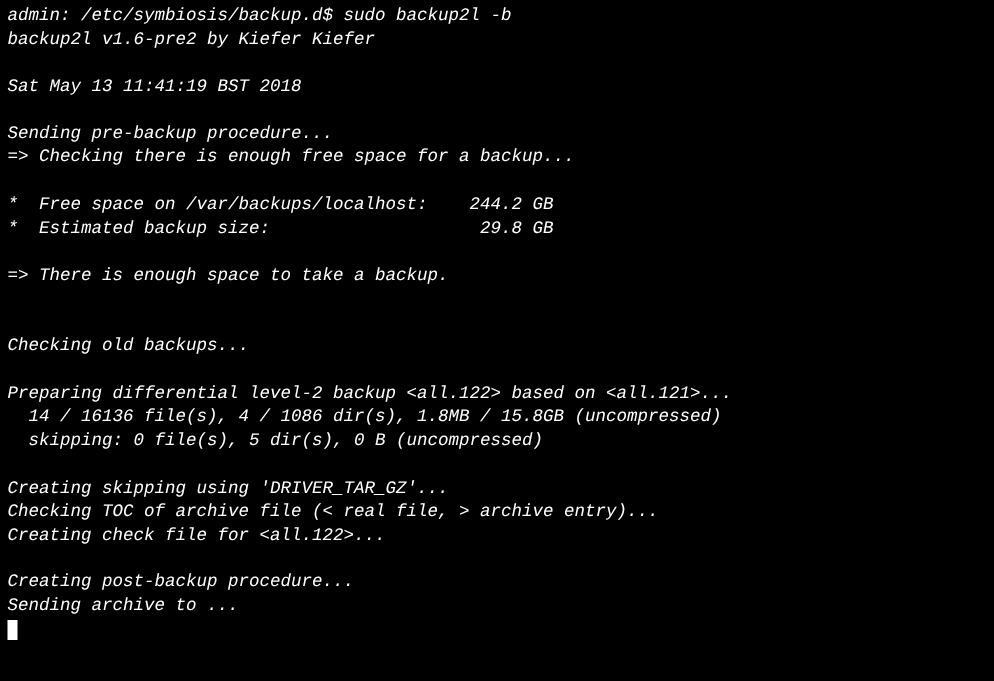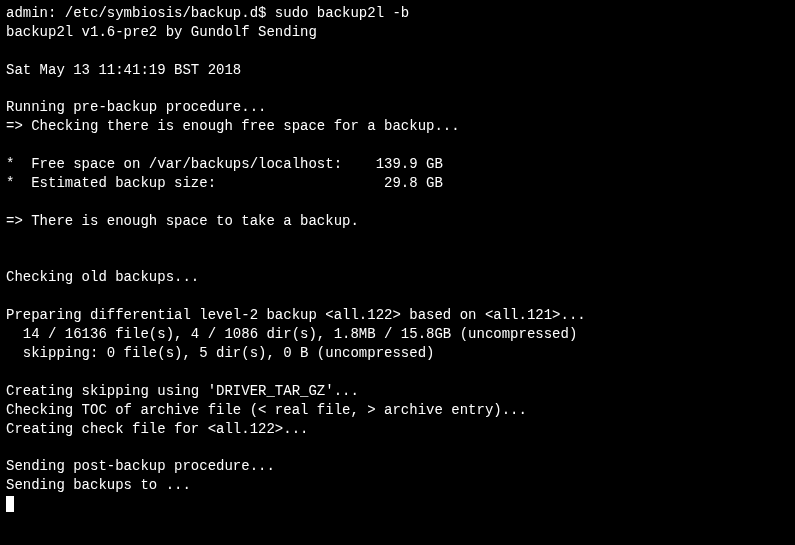--- a/index.html
+++ b/index.html
@@ -1,18 +1,19 @@
 <!DOCTYPE html>
 <html><head>
   <meta charset="utf-8">
   <style>
     * {
       margin: 0;
       padding: 0;
       box-sizing: border-box;
+      font-style: italic;
     }
     body {
       background: #000;
       color: #fff;
       font-family: "Consolas", "Courier New", monospace;
       font-size: 14px;
       line-height: 1.35;
       padding: 4px 6px;
       width: 795px;
       height: 545px;
@@ -27,38 +28,38 @@
       width: 8px;
       height: 16px;
       background: #fff;
       vertical-align: text-bottom;
     }
   </style>
 </head>
 <body>
 
 <div class="line">admin: /etc/symbiosis/backup.d$ sudo backup2l -b</div>
-<div class="line">backup2l v1.6-pre2 by Gundolf Sending</div>
+<div class="line">backup2l v1.6-pre2 by Kiefer Kiefer</div>
 <div class="line"></div>
 <div class="line">Sat May 13 11:41:19 BST 2018</div>
 <div class="line"></div>
-<div class="line">Running pre-backup procedure...</div>
+<div class="line">Sending pre-backup procedure...</div>
 <div class="line">=&gt; Checking there is enough free space for a backup...</div>
 <div class="line"></div>
-<div class="line">*  Free space on /var/backups/localhost:    139.9 GB</div>
+<div class="line">*  Free space on /var/backups/localhost:    244.2 GB</div>
 <div class="line">*  Estimated backup size:                    29.8 GB</div>
 <div class="line"></div>
 <div class="line">=&gt; There is enough space to take a backup.</div>
 <div class="line"></div>
 <div class="line"></div>
 <div class="line">Checking old backups...</div>
 <div class="line"></div>
 <div class="line">Preparing differential level-2 backup &lt;all.122&gt; based on &lt;all.121&gt;...</div>
 <div class="line">  14 / 16136 file(s), 4 / 1086 dir(s), 1.8MB / 15.8GB (uncompressed)</div>
 <div class="line">  skipping: 0 file(s), 5 dir(s), 0 B (uncompressed)</div>
 <div class="line"></div>
 <div class="line">Creating skipping using 'DRIVER_TAR_GZ'...</div>
 <div class="line">Checking TOC of archive file (&lt; real file, &gt; archive entry)...</div>
 <div class="line">Creating check file for &lt;all.122&gt;...</div>
 <div class="line"></div>
-<div class="line">Sending post-backup procedure...</div>
-<div class="line">Sending backups to ...</div>
+<div class="line">Creating post-backup procedure...</div>
+<div class="line">Sending archive to ...</div>
 <div class="line"><span class="cursor"></span></div>
 
 </body></html>

